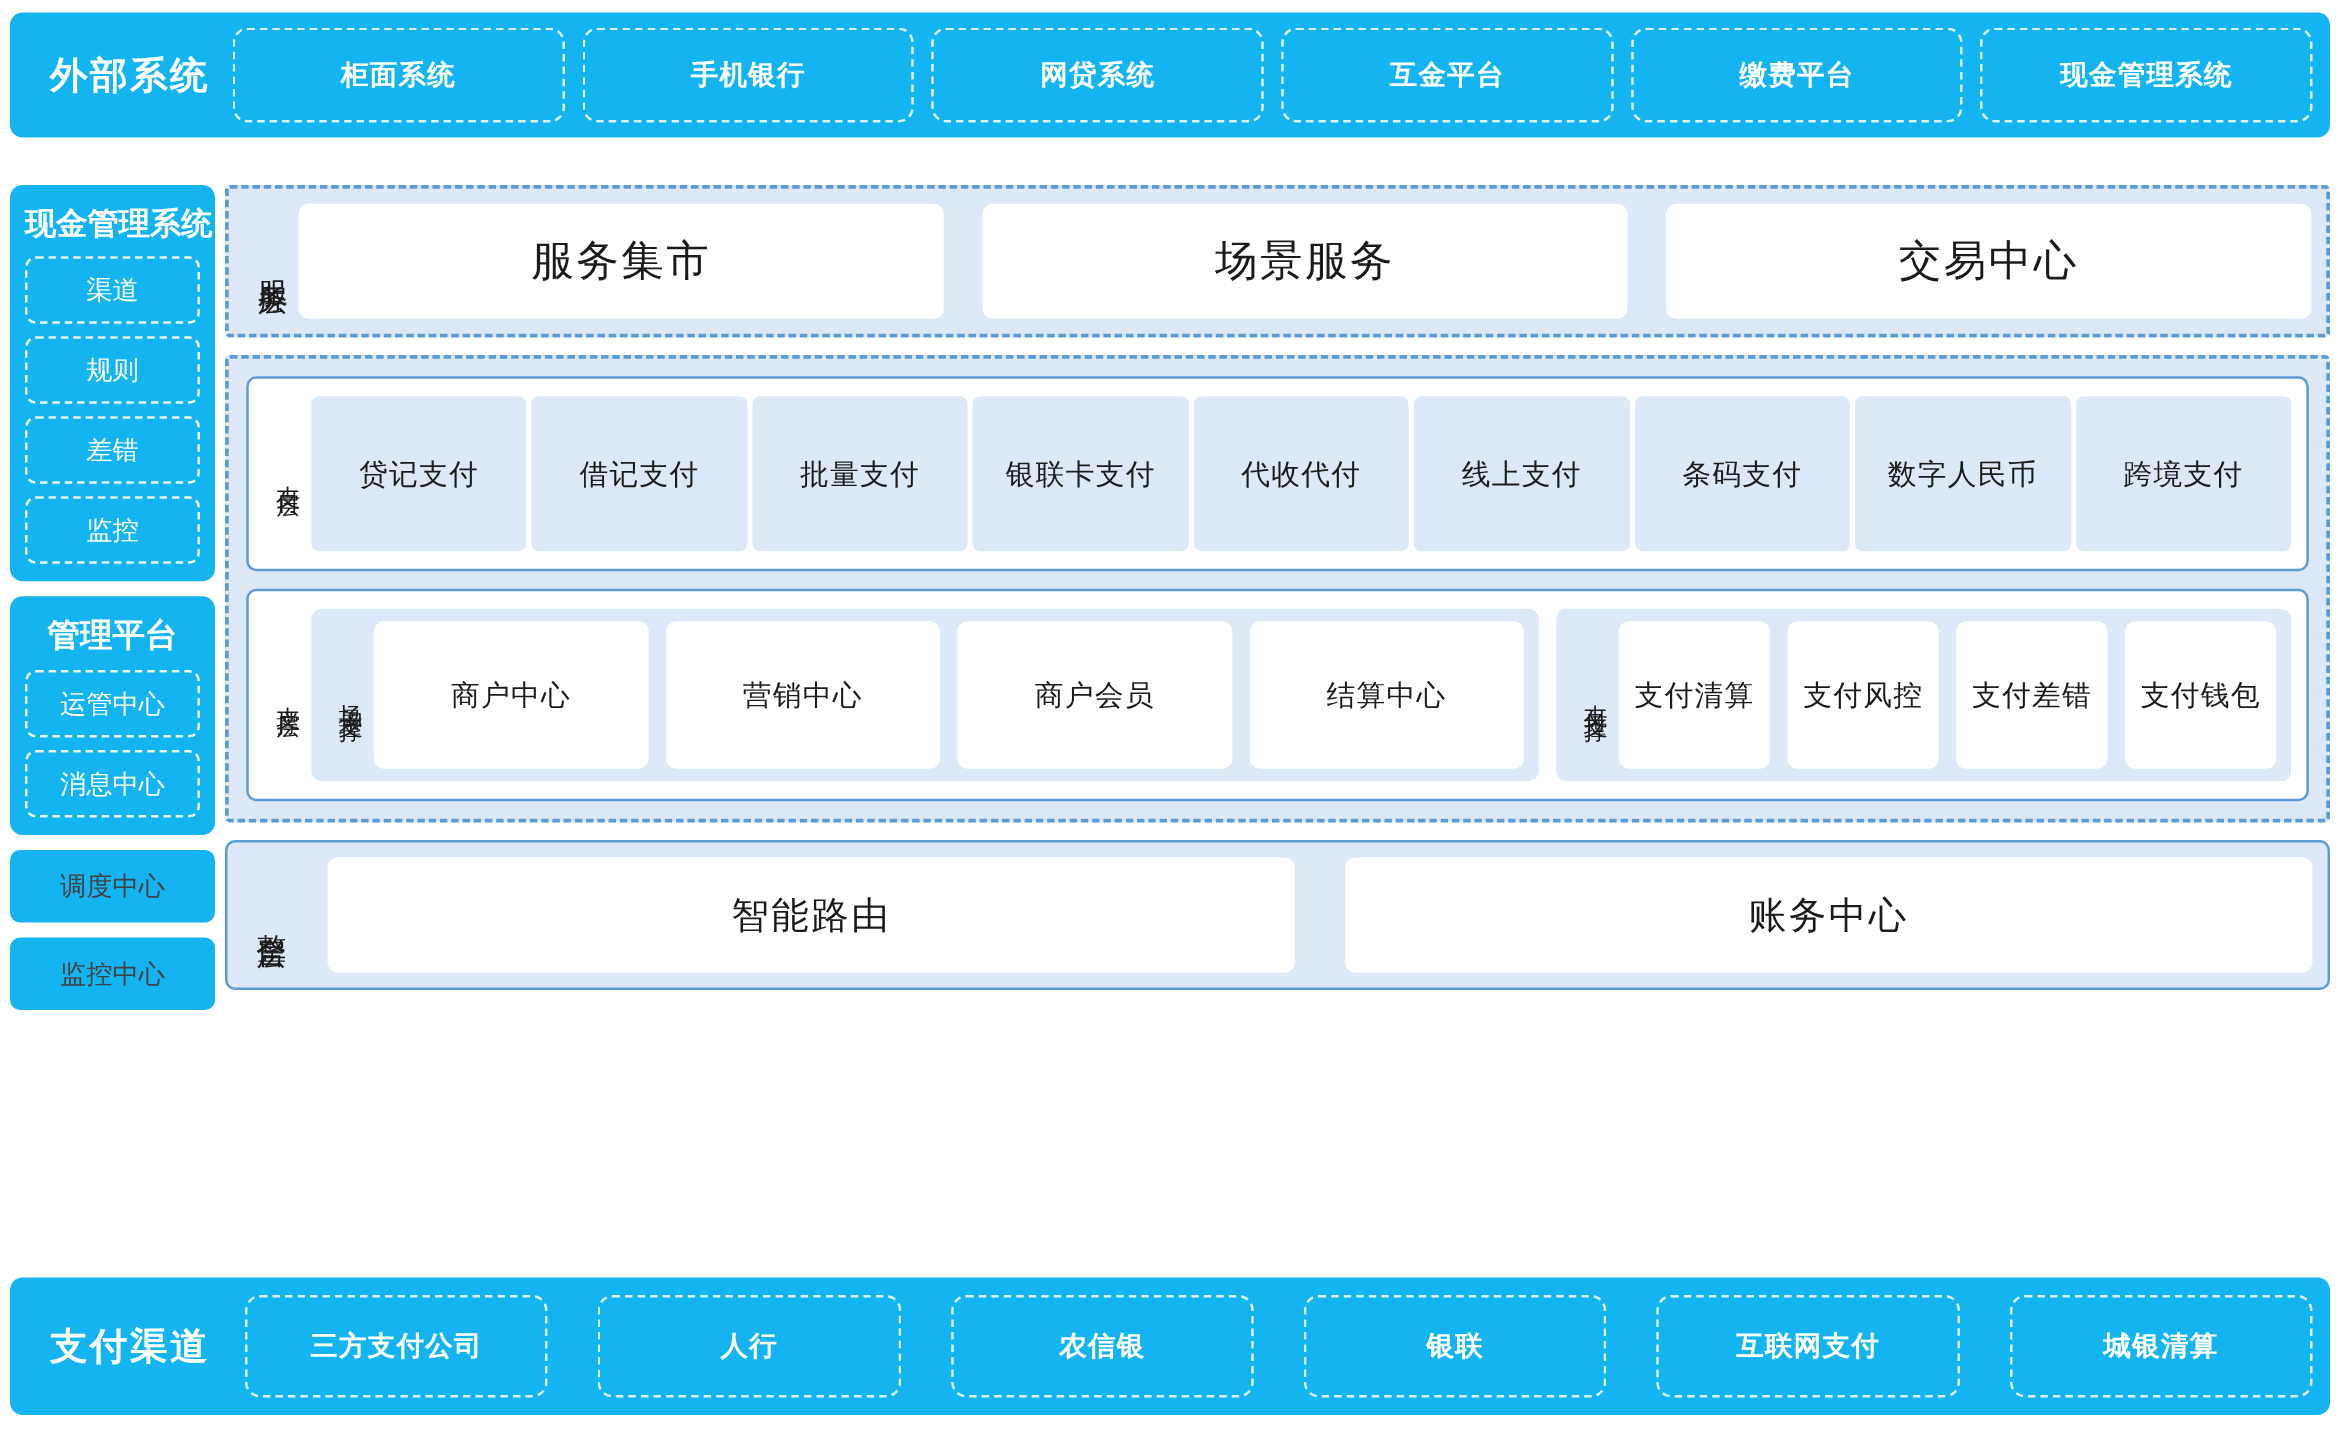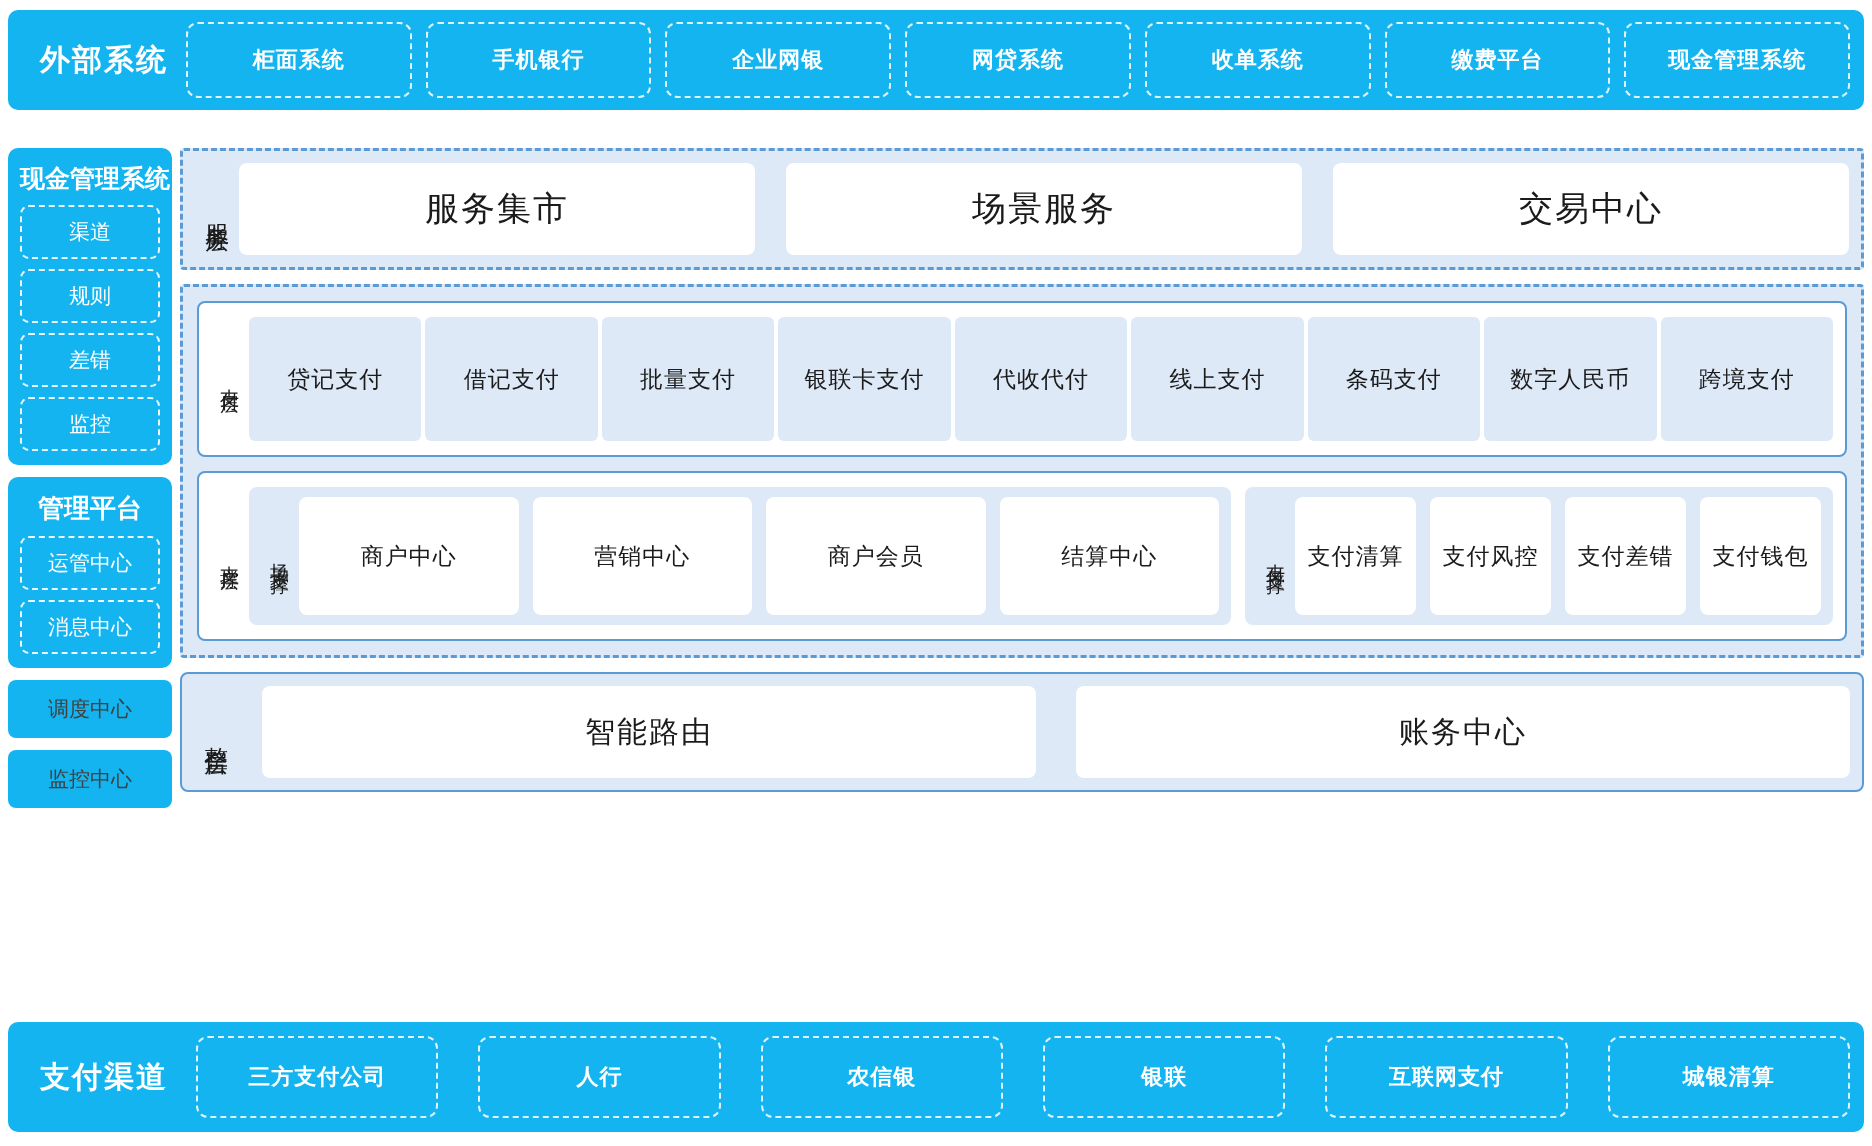--- a/index.html
+++ b/index.html
@@ -242,23 +242,22 @@
 </head>
 <body>
 
 <div class="page">
 
   <div class="band" id="external-band">
     <div class="band-title">外部系统</div>
     <div class="band-items">
       <div class="band-chip">柜面系统</div>
       <div class="band-chip">手机银行</div>
-      <div class="band-chip">企业网银</div>
       <div class="band-chip">网贷系统</div>
-      <div class="band-chip">收单系统</div>
+      <div class="band-chip">互金平台</div>
       <div class="band-chip">缴费平台</div>
       <div class="band-chip">现金管理系统</div>
     </div>
   </div>
 
   <div class="left-col">
 
     <div class="plat-card">
       <div class="plat-title">现金管理系统</div>
       <div class="plat-sub">渠道</div>

